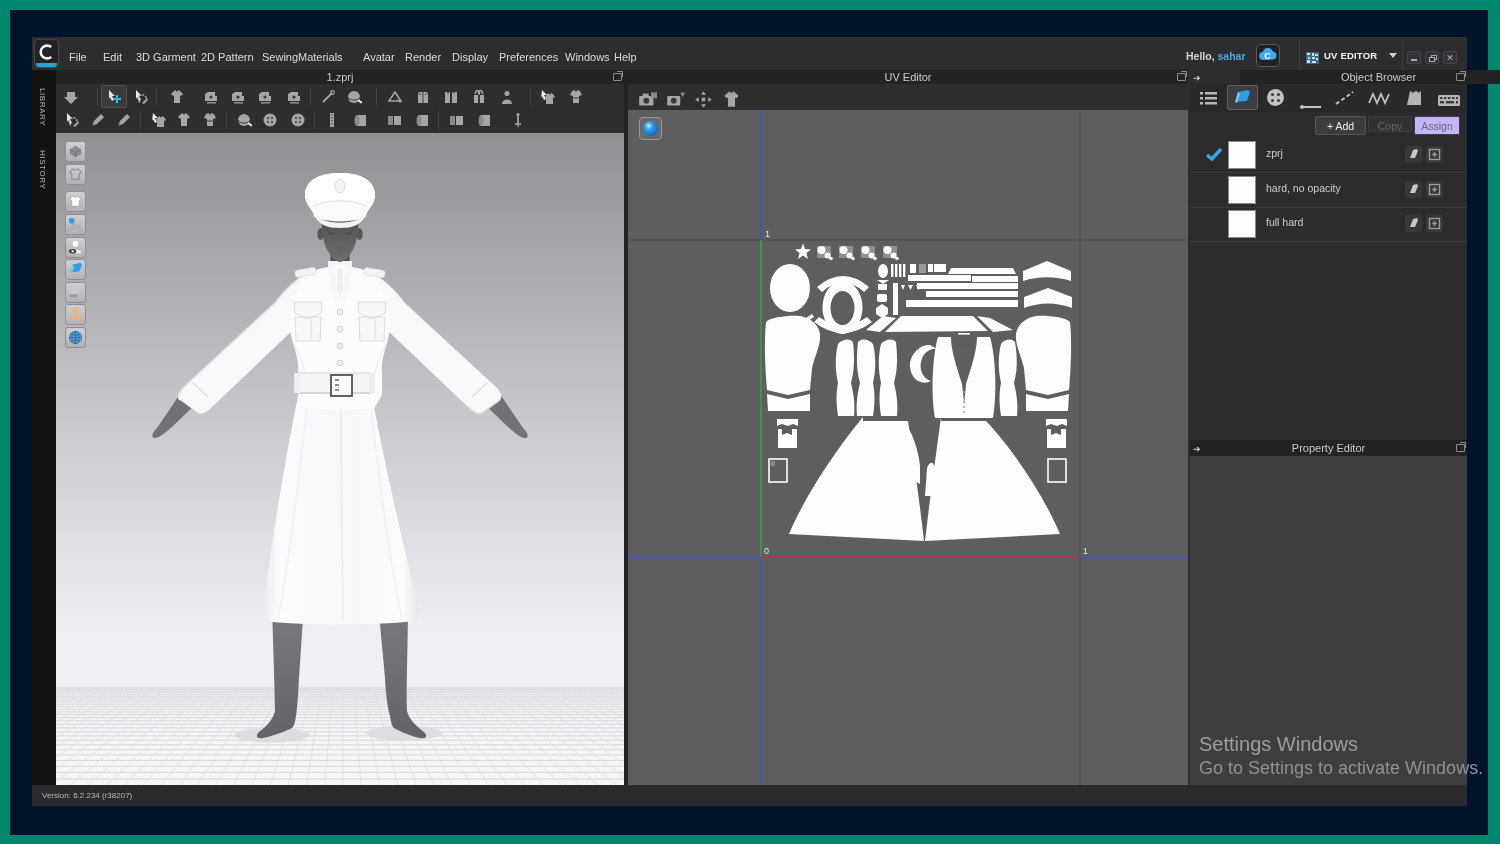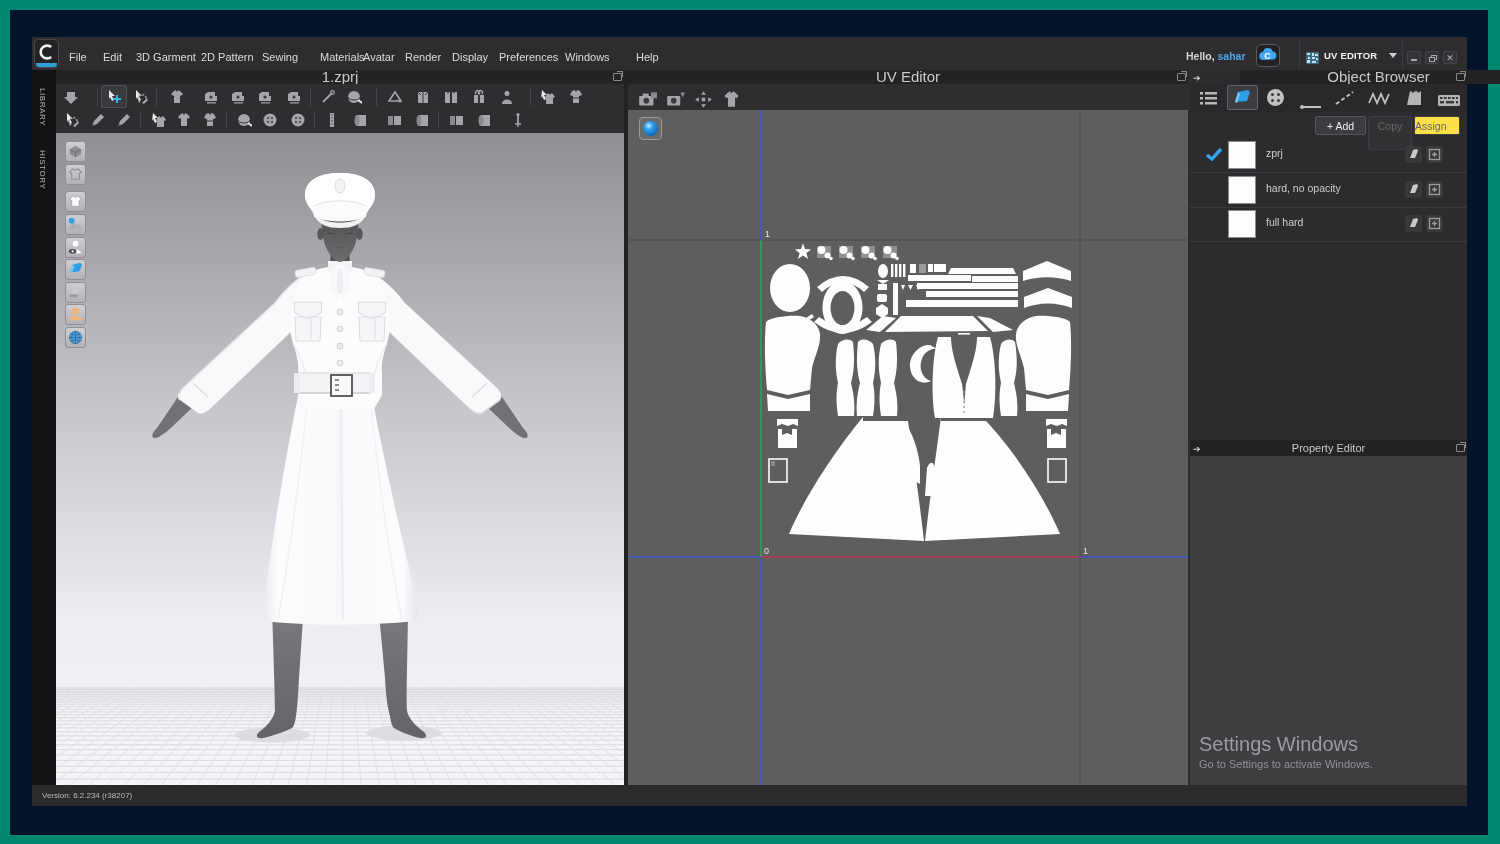--- a/index.html
+++ b/index.html
@@ -4,44 +4,44 @@
 html,body{width:1500px;height:844px;overflow:hidden;background:#00876f;font-family:"Liberation Sans",sans-serif}
 .abs{position:absolute}
 .navy{position:absolute;left:10px;top:10px;width:1478px;height:825px;background:#03142a}
 .app{position:absolute;left:32px;top:37px;width:1435px;height:769px;background:#2d2d2f}
 .menubar{position:absolute;left:32px;top:37px;width:1435px;height:33px;background:#2d2d2f}
 .menu{position:absolute;top:37px;height:33px;line-height:40px;color:#dcdcdc;font-size:11px}
 .logo{position:absolute;left:34px;top:39px;width:25px;height:29px;background:#232325;border:1px solid #48484c;border-radius:4px;text-align:center}
 .logo:after{content:"";position:absolute;left:1px;right:1px;bottom:0px;height:4px;background:#2e9fd4;border-radius:0 0 3px 3px}
 .lstrip{position:absolute;left:32px;top:70px;width:24px;height:715px;background:#131314}
 .vtab{position:absolute;color:#b4b4b4;font-size:8px;letter-spacing:0.6px;writing-mode:vertical-rl}
-.phead{position:absolute;height:14px;background:#232325;color:#c9c9c9;font-size:15px;text-align:center;line-height:14px}
+.phead{position:absolute;height:14px;background:#232325;color:#c9c9c9;font-size:11px;text-align:center;line-height:14px}
 .toolbar{position:absolute;background:#2e2e30}
 .sep{position:absolute;width:1px;background:#444448}
 .statusbar{position:absolute;left:32px;top:785px;width:1435px;height:21px;background:#2b2b2d;color:#b9b9b9;font-size:11px;line-height:21px}
 .rpanel{position:absolute;left:1190px;top:70px;width:277px;height:715px;background:#2c2c2e}
 .expand{position:absolute;width:9px;height:8px;border:1px solid #8a8a8a;border-radius:1px}
 .expand:after{content:"";position:absolute;right:-2px;top:-3px;width:5px;height:5px;background:inherit;border-top:1px solid #8a8a8a;border-right:1px solid #8a8a8a}
 </style></head><body>
 <div class="navy"></div>
 <div class="app"></div>
 
 <div class="menubar"></div>
 <div class="menu" style="left:69px">File</div>
 <div class="menu" style="left:103px">Edit</div>
 <div class="menu" style="left:136px">3D Garment</div>
 <div class="menu" style="left:201px">2D Pattern</div>
 <div class="menu" style="left:262px">Sewing</div>
-<div class="menu" style="left:320px">Materials</div>
+<div class="menu" style="left:298px">Materials</div>
 <div class="menu" style="left:363px">Avatar</div>
 <div class="menu" style="left:405px">Render</div>
 <div class="menu" style="left:452px">Display</div>
 <div class="menu" style="left:499px">Preferences</div>
 <div class="menu" style="left:565px">Windows</div>
-<div class="menu" style="left:636px">Help</div>
+<div class="menu" style="left:614px">Help</div>
 <div class="logo"><svg width="23" height="24" viewBox="0 0 23 24">
       <path d="M16.2,7.1 A6.4,6.4 0 1 0 16.2,16.9" fill="none" stroke="#f2f2f2" stroke-width="2.6"></path>
     </svg></div>
 
 <div class="abs" style="left:1186px;top:46px;height:20px;font-size:10.5px;color:#d6d6d6;font-weight:bold;line-height:20px">Hello, <span style="color:#4da6e8">sahar</span></div>
 <div class="abs" style="left:1256px;top:44px;width:24px;height:23px;background:#222224;border:1px solid #5a5a5e;border-radius:5px">
 <svg width="22" height="21" viewBox="0 0 22 21">
       <path d="M6.5,15 a4,4 0 0 1 -0.5,-8 a5,5 0 0 1 9.6,-0.8 a4.2,4.2 0 0 1 0.4,8.3 Z" fill="#3fa9f5"></path>
       <text x="10.6" y="13.5" font-size="9" font-weight="bold" fill="#fff" text-anchor="middle">C</text>
     </svg>
@@ -658,22 +658,22 @@
         <rect x="10" y="2" width="2.6" height="2"></rect>
         <rect x="14" y="2" width="2.6" height="2"></rect>
         <rect x="18" y="2" width="2" height="2"></rect>
         <rect x="2" y="6" width="4" height="2.4"></rect>
         <rect x="8" y="6" width="8" height="2.4"></rect>
         <rect x="18" y="6" width="2" height="2.4"></rect>
       </g>
     </svg></div>
 
 <div class="abs" style="left:1315px;top:116px;width:51px;height:19px;background:#3c3c40;border:1px solid #55555a;border-radius:2px;color:#ededed;font-size:10.5px;text-align:center;line-height:18px;white-space:nowrap;overflow:hidden">+ Add</div>
-<div class="abs" style="left:1368px;top:116px;width:44px;height:34px;background:#323234;border:1px solid #3e3e42;border-radius:2px;color:#68686c;font-size:10.5px;text-align:center;line-height:18px;white-space:nowrap;overflow:hidden">Copy</div>
-<div class="abs" style="left:1414px;top:116px;width:46px;height:19px;background:#fde047;border:1px solid #3e3e42;border-radius:2px;color:#68686c;font-size:10.5px;text-align:left;line-height:18px;white-space:nowrap;overflow:hidden">Assign</div>
+<div class="abs" style="left:1368px;top:116px;width:44px;height:16px;background:#323234;border:1px solid #3e3e42;border-radius:2px;color:#68686c;font-size:10.5px;text-align:center;line-height:18px;white-space:nowrap;overflow:hidden">Copy</div>
+<div class="abs" style="left:1414px;top:116px;width:46px;height:19px;background:#c4b5fd;border:1px solid #3e3e42;border-radius:2px;color:#68686c;font-size:10.5px;text-align:center;line-height:18px;white-space:nowrap;overflow:hidden">Assign</div>
 
 <div class="abs" style="left:1190px;top:172px;width:277px;height:1px;background:#3a3a3d"></div>
 <svg class="abs" style="left:1206px;top:147px" width="16" height="14">
     <path d="M1,8 L6,12 L15,2" stroke="#35a3e8" stroke-width="3.4" fill="none"></path>
   </svg>
 <div class="abs" style="left:1228px;top:141px;width:28px;height:28px;background:#fdfdfd;border:1px solid #8a8a8e"></div>
 <div class="abs" style="left:1266px;top:147px;color:#cdcdcd;font-size:10.5px">zprj</div>
 <div class="abs" style="left:1405px;top:146px;width:17px;height:17px;background:#38383b;border-radius:2px"><svg width="17" height="17">
       <path d="M5,12 L8,4 L12,3 L13,5 L10,12 Z" fill="#c9c9c9"></path>
     </svg></div>
@@ -699,12 +699,12 @@
     </svg></div>
 <div class="abs" style="left:1426px;top:215px;width:17px;height:17px;background:#38383b;border-radius:2px"><svg width="17" height="17">
       <rect x="3.5" y="3.5" width="10" height="10" fill="none" stroke="#9a9a9a" stroke-width="1.4"></rect>
       <path d="M8.5,6 L8.5,11 M6,8.5 L11,8.5" stroke="#9a9a9a" stroke-width="1.4"></path>
     </svg></div>
 <div class="abs" style="left:1190px;top:440px;width:277px;height:16px;background:#232325;color:#c9c9c9;font-size:11px;text-align:center;line-height:16px">Property Editor</div>
 <div class="abs" style="left:1193px;top:444px;color:#d0d0d0;font-size:9px">➔</div>
 <div class="expand" style="left:1456px;top:444px"></div>
 <div class="abs" style="left:1190px;top:456px;width:277px;height:329px;background:#3e3e41"></div>
 <div class="abs" style="left:1199px;top:733px;color:#9d9da1;font-size:20px">Settings Windows</div>
-<div class="abs" style="left:1199px;top:758px;color:#919195;font-size:11px">Go to Settings to activate Windows.</div>
+<div class="abs" style="left:1199px;top:758px;color:#919195;font-size:18px">Go to Settings to activate Windows.</div>
 </body></html>

